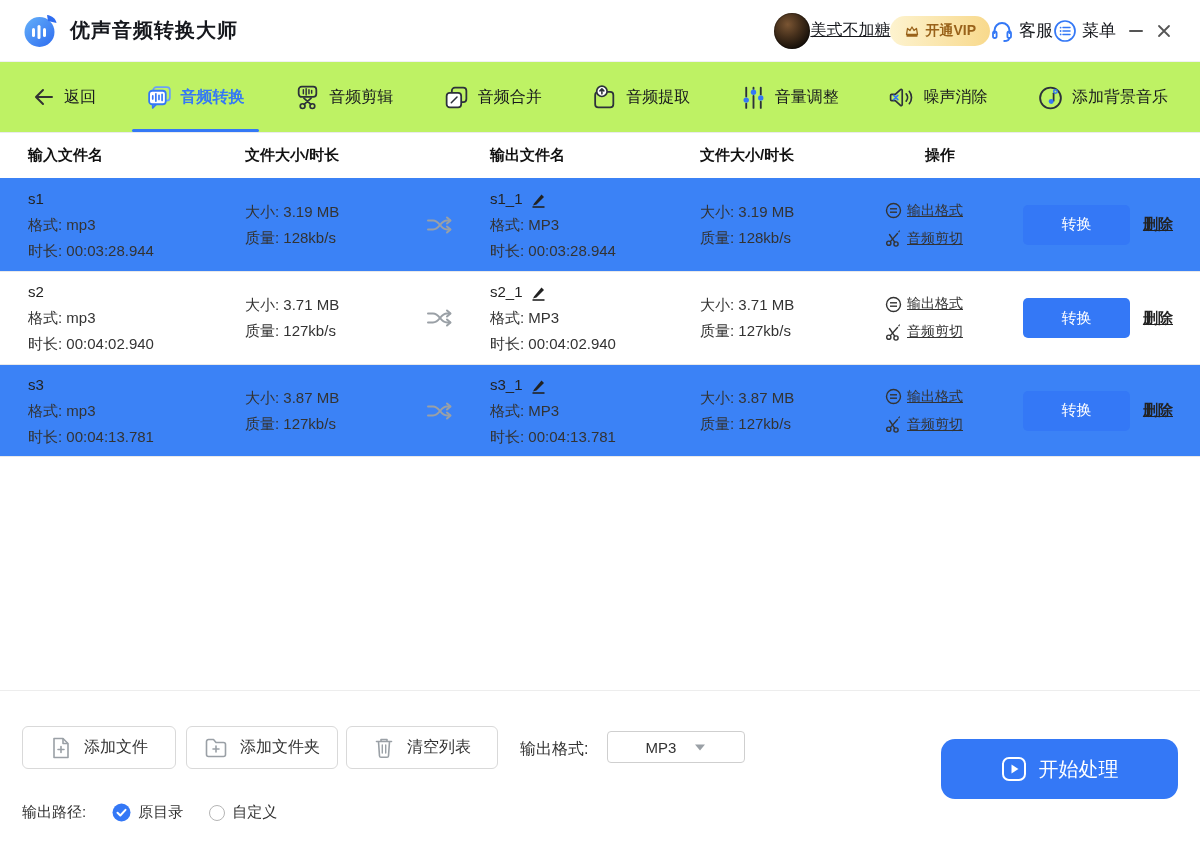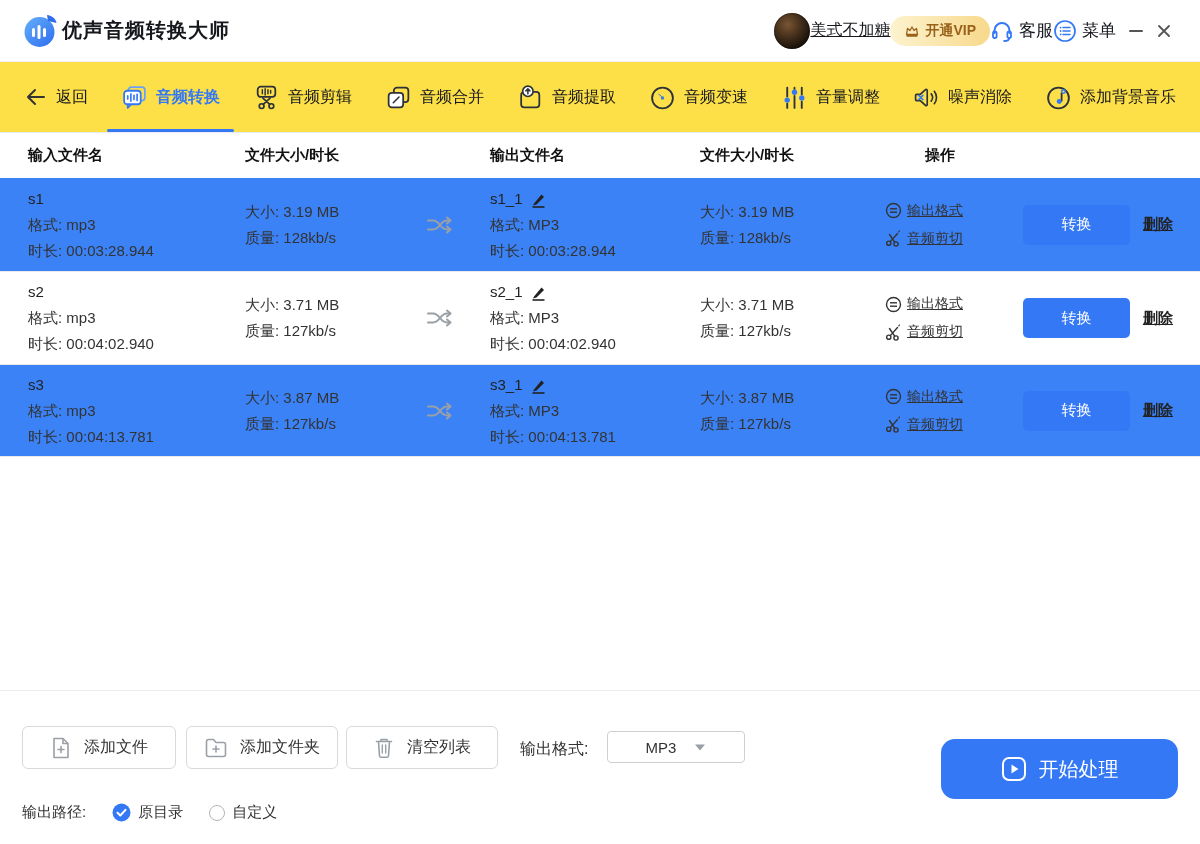--- a/index.html
+++ b/index.html
@@ -6,37 +6,37 @@
   html,body { width:1200px; height:844px; }
   body {
     font-family:"Liberation Sans","DejaVu Sans",sans-serif;
     background:#fff; color:#16181d; overflow:hidden;
   }
   .app { width:1200px; height:844px; display:flex; flex-direction:column; background:#fff; }
 
   
   .titlebar { height:62px; flex:0 0 62px; display:flex; align-items:center; padding:0 22px; border-bottom:1px solid #f0f1f3; }
   .logo { width:36px; height:36px; flex:0 0 36px; }
-  .app-title { font-size:20px; font-weight:bold; color:#16181d; margin-left:4px; letter-spacing:1px; }
+  .app-title { font-size:20px; font-weight:bold; color:#16181d; margin-left:12px; letter-spacing:1px; }
   .tb-right { margin-left:auto; display:flex; align-items:center; }
   .avatar { width:36px; height:36px; border-radius:50%;
     background:radial-gradient(circle at 38% 32%, #7a5533 0%, #46301c 38%, #120d08 78%);
     box-shadow:inset 0 0 0 1px rgba(0,0,0,.25); cursor:pointer; }
   .username { font-size:16px; color:#16181d; text-decoration:underline; cursor:pointer; }
   .vip-pill { display:flex; align-items:center; gap:5px; padding:6px 14px; border-radius:16px;
     background:linear-gradient(90deg,#fdf3cf 0%,#f8d98c 100%); cursor:pointer; }
   .vip-pill span { font-size:14px; font-weight:bold; color:#99621a; }
   .tb-link { display:flex; align-items:center; gap:5px; cursor:pointer; }
   .tb-link span { font-size:17px; color:#16181d; }
   .win-btn { width:28px; height:28px; display:flex; align-items:center; justify-content:center; cursor:pointer; color:#555; }
   .win-btn.min { margin-left:6px; }
 
   
   .toolbar { height:71px; flex:0 0 71px; display:flex; align-items:stretch; justify-content:space-between;
-    padding:0 24px; border-bottom:1px solid #e9ebee; background:#fde047; }
+    padding:0 32px; border-bottom:1px solid #e9ebee; background:#bef264; }
   .tool-item { display:flex; align-items:center; gap:8px; position:relative; cursor:pointer; font-size:16px; color:#16181d; }
   .tool-item svg { flex:0 0 auto; }
   .tool-item.active { color:#3478f6; font-weight:bold; }
   .tool-item.active::after { content:""; position:absolute; left:-14px; right:-14px; bottom:0; height:3px; background:#3478f6; border-radius:2px; }
 
   
   .grid { display:grid; grid-template-columns:217px 180px 65px 210px 185px 138px 115px 40px; padding:0 12px 0 28px; }
   .thead { height:45px; align-items:center; font-size:15px; font-weight:bold; color:#111; }
   .thead .ops-h { padding-left:40px; }
   .row { height:93px; align-items:center; font-size:15px; color:#333; }
@@ -186,28 +186,20 @@
 
     <div class="tool-item">
       <svg width="27" height="27" viewBox="0 0 26 26">
         <rect x="4" y="7.5" width="17.5" height="15" rx="3" fill="none" stroke="#2c313a" stroke-width="1.7"></rect>
         <circle cx="10.5" cy="7" r="5" fill="#fff" stroke="#2c313a" stroke-width="1.6"></circle>
         <path d="M10.5 9.5 V4.8 M8.6 6.6 L10.5 4.6 L12.4 6.6" fill="none" stroke="#2c313a" stroke-width="1.5" stroke-linecap="round" stroke-linejoin="round"></path>
       </svg>
       <span>音频提取</span>
     </div>
 
-    <div class="tool-item">
-      <svg width="27" height="27" viewBox="0 0 26 26">
-        <circle cx="13" cy="13.5" r="10" fill="none" stroke="#2c313a" stroke-width="1.8"></circle>
-        <path d="M13 13.5 L8 9 A 7 7 0 0 1 13 13.5 Z" fill="#3478f6"></path>
-        <circle cx="13" cy="13.5" r="1.6" fill="#3478f6"></circle>
-      </svg>
-      <span>音频变速</span>
-    </div>
 
     <div class="tool-item">
       <svg width="27" height="27" viewBox="0 0 26 26">
         <line x1="6" y1="3.5" x2="6" y2="12" stroke="#2c313a" stroke-width="1.8" stroke-linecap="round"></line>
         <line x1="6" y1="19" x2="6" y2="23" stroke="#2c313a" stroke-width="1.8" stroke-linecap="round"></line>
         <circle cx="6" cy="15.5" r="2.6" fill="#3478f6"></circle>
         <line x1="13" y1="3.5" x2="13" y2="4.8" stroke="#2c313a" stroke-width="1.8" stroke-linecap="round"></line>
         <line x1="13" y1="11.5" x2="13" y2="23" stroke="#2c313a" stroke-width="1.8" stroke-linecap="round"></line>
         <circle cx="13" cy="8" r="2.6" fill="#3478f6"></circle>
         <line x1="20" y1="3.5" x2="20" y2="10" stroke="#2c313a" stroke-width="1.8" stroke-linecap="round"></line>

